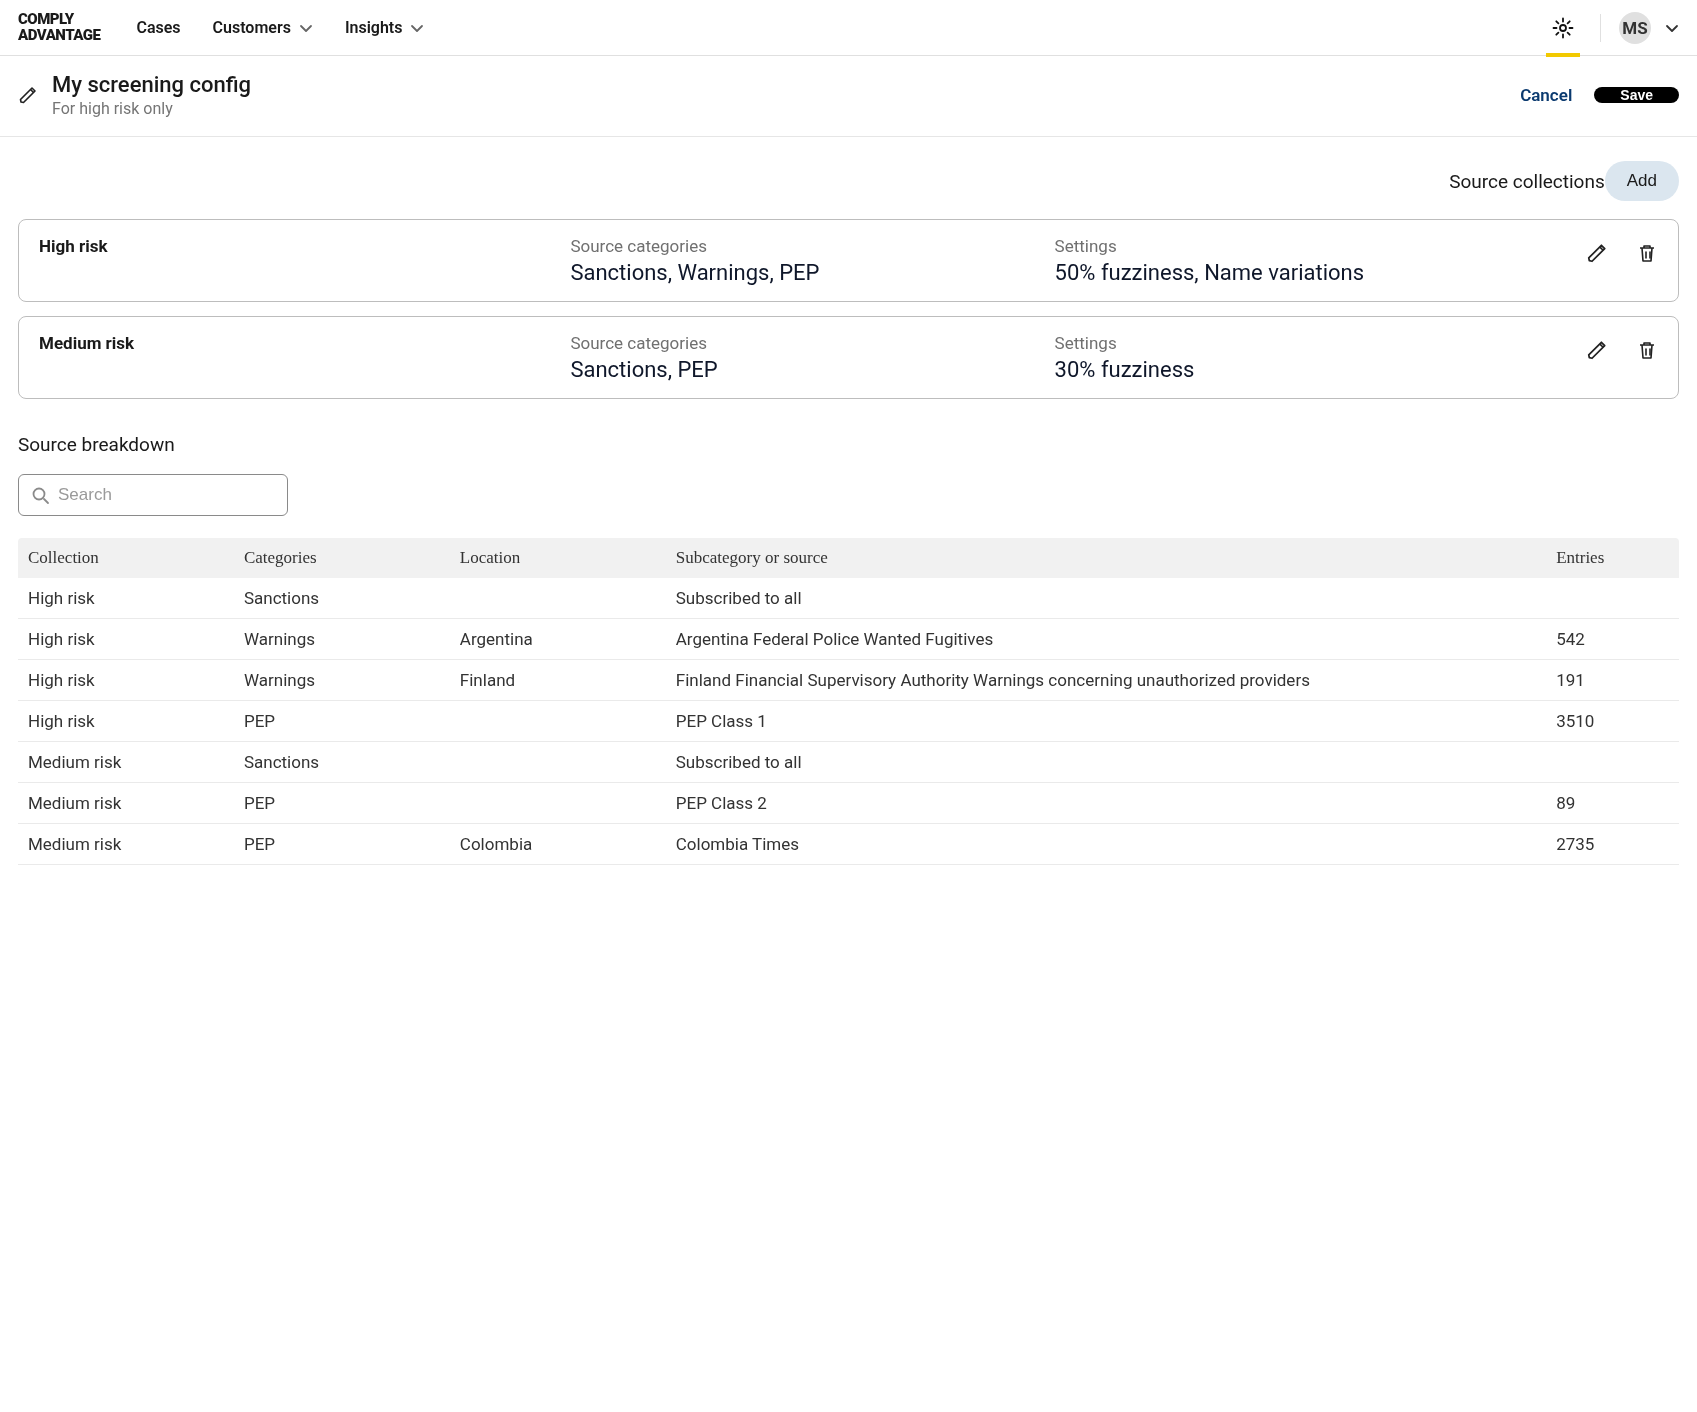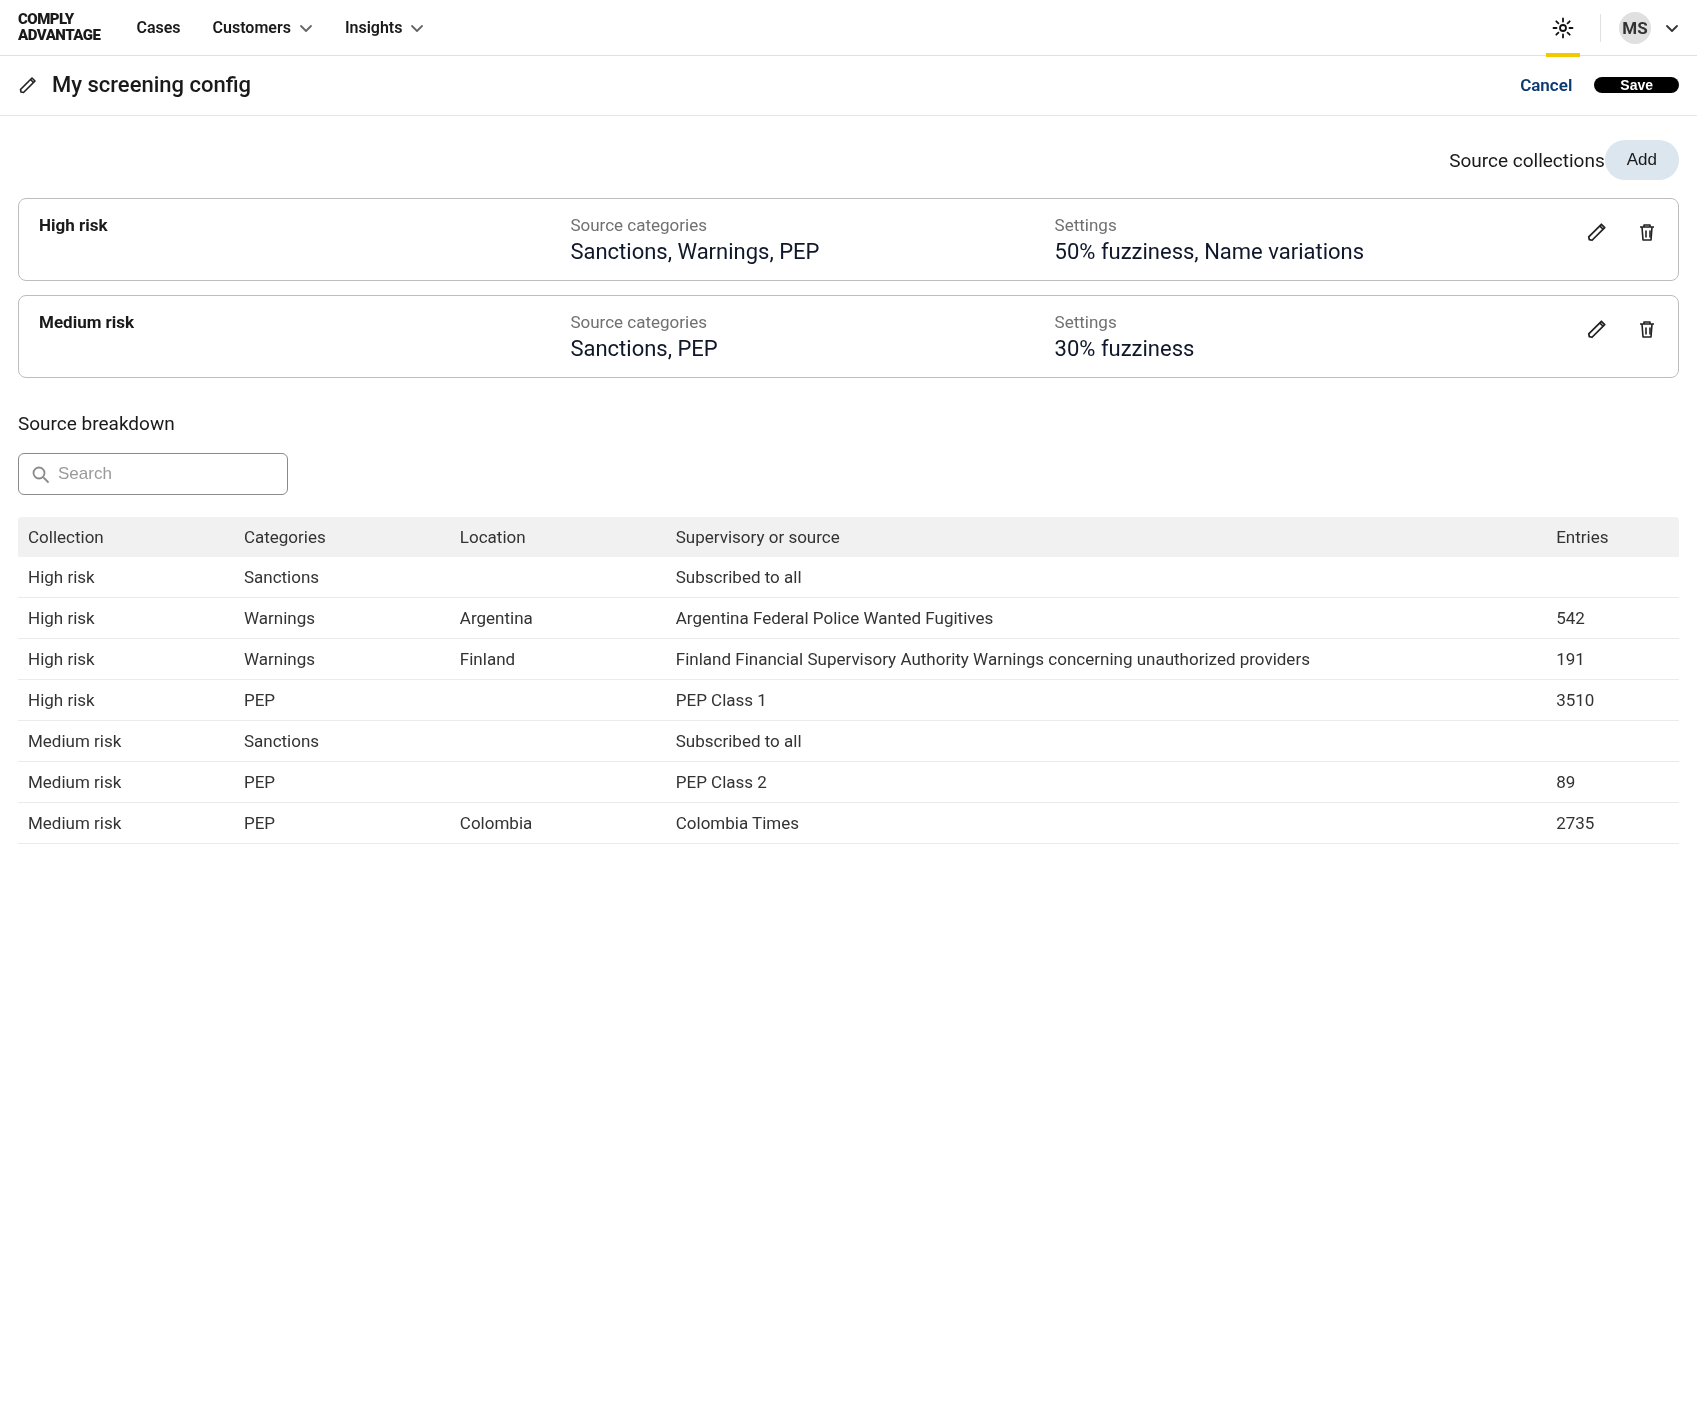--- a/index.html
+++ b/index.html
@@ -100,21 +100,21 @@
     color: #1a1a1a; background: transparent;
   }
   .search-wrap input::placeholder { color: #9a9a9a; }
 
   table.breakdown {
     width: 100%; border-collapse: collapse; margin-top: 22px;
     font-size: 17px;
   }
   table.breakdown thead th {
     background: #f1f1f1; text-align: left; font-weight: 400;
-    padding: 10px 10px; color: #333;
+    padding: 10px 10px; color: #333; font-family: Liberation Serif, serif;
   }
   table.breakdown thead th:first-child { border-top-left-radius: 4px; }
   table.breakdown thead th:last-child { border-top-right-radius: 4px; }
   table.breakdown tbody td {
     padding: 10px 10px; border-bottom: 1px solid #eaeaea; color: #333;
   }
   table.breakdown th:nth-child(1), table.breakdown td:nth-child(1){ width: 13%; }
   table.breakdown th:nth-child(2), table.breakdown td:nth-child(2){ width: 13%; }
   table.breakdown th:nth-child(3), table.breakdown td:nth-child(3){ width: 13%; }
   table.breakdown th:nth-child(4), table.breakdown td:nth-child(4){ width: auto; }
@@ -193,20 +193,21 @@
 </div>
 
 <div class="page-header">
   <span class="edit-ic icon-btn">
     <svg width="20" height="20" viewBox="0 0 20 20" style="color:#222">
         <use href="#i-pencil"></use>
       </svg>
   </span>
   <div class="page-title-block">
     <div class="page-title">My screening config</div>
+    <div class="page-subtitle">For high risk only</div>
   </div>
   <div class="hdr-actions">
     <span class="btn-cancel">Cancel</span>
     <button class="btn-save">Save</button>
   </div>
 </div>
 
 <div class="content">
 
   <div class="section-row">
@@ -273,21 +274,21 @@
         </span>
       <input type="text" placeholder="Search" style="">
     </div>
 
     <table class="breakdown">
       <thead>
         <tr>
           <th>Collection</th>
           <th>Categories</th>
           <th>Location</th>
-          <th>Supervisory or source</th>
+          <th>Subcategory or source</th>
           <th>Entries</th>
         </tr>
       </thead>
       <tbody id="tbody">
           <tr>
             <td>High risk</td>
             <td>Sanctions</td>
             <td></td>
             <td>Subscribed to all</td>
             <td></td>

